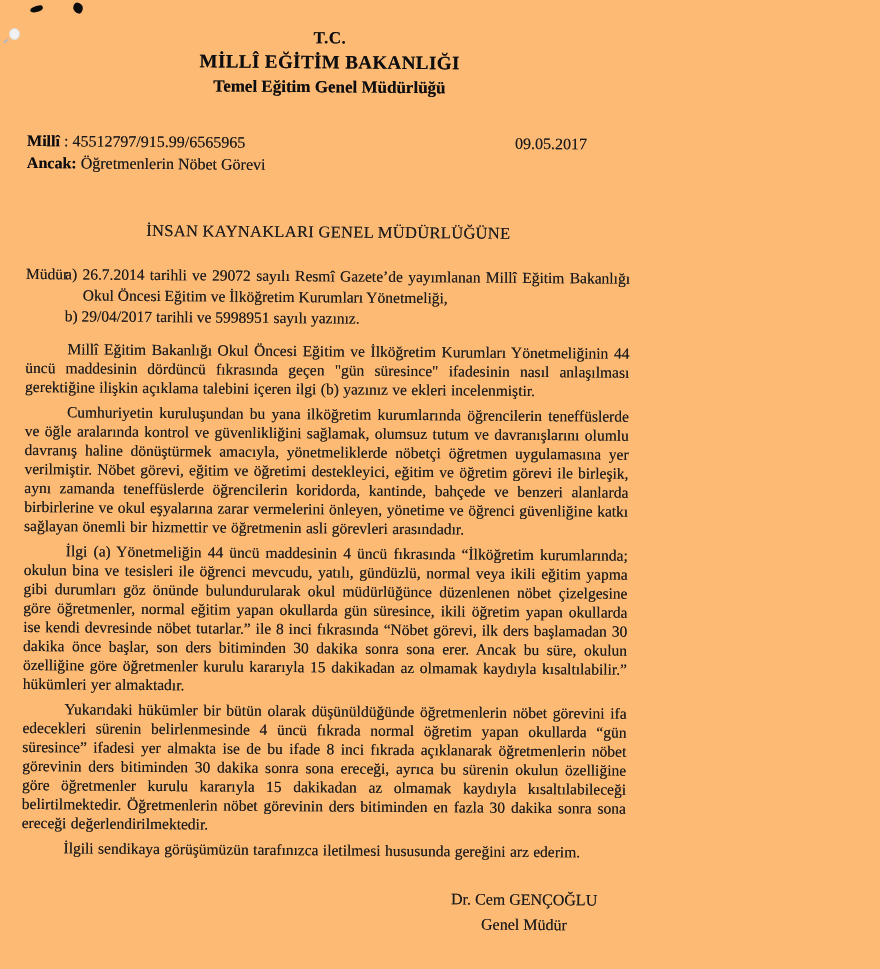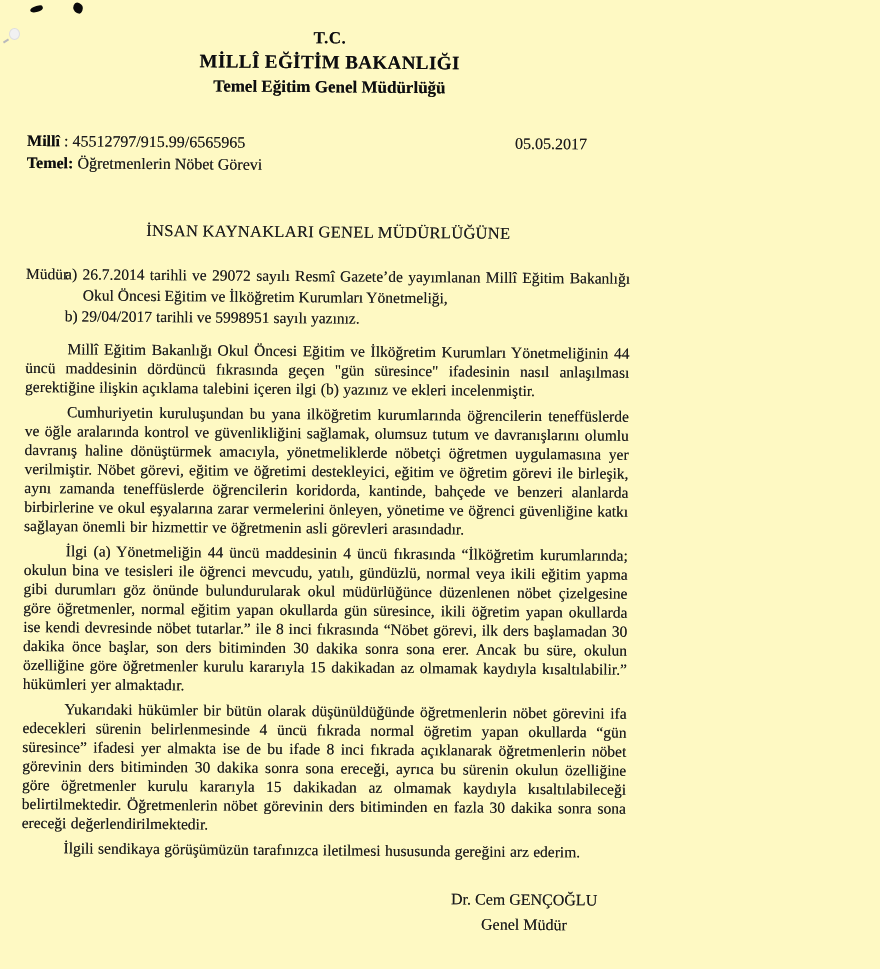--- a/index.html
+++ b/index.html
@@ -1,21 +1,21 @@
 <!DOCTYPE html>
 <html lang="tr"><head>
 <meta charset="utf-8">
 <style>
   * { margin: 0; padding: 0; box-sizing: border-box; }
   html, body { background: #ffffff; }
   .page {
     position: relative;
     width: 880px;
     height: 969px;
-    background: #fef9c3;
+    background: #fdba74;
     overflow: hidden;
     font-family: "Liberation Serif", "DejaVu Serif", serif;
     color: #1b1b1d;
   }
   
   .artifact { position: absolute; background: #0b0b0b; }
   .artifact-1 { left: 30px; top: 6px; width: 13px; height: 6px; border-radius: 60% 40% 50% 50%; transform: rotate(-14deg); }
   .artifact-2 { left: 73px; top: 3px; width: 10px; height: 10px; border-radius: 45% 60% 35% 65%; transform: rotate(22deg); }
   .artifact-3 { left: 9px; top: 28px; width: 11px; height: 12px; background: #f1f1f2; border: 1px solid #dddddf; border-radius: 50%; }
   .artifact-4 { left: 3px; top: 40px; width: 6px; height: 2px; background: #b9b9bc; transform: rotate(-32deg); }
@@ -90,24 +90,24 @@
   <div class="letter">
 
     <div class="letterhead">
       <div class="lh-tc">T.C.</div>
       <div class="lh-ministry">MİLLÎ EĞİTİM BAKANLIĞI</div>
       <div class="lh-unit">Temel Eğitim Genel Müdürlüğü</div>
     </div>
 
     <div class="meta">
       <div><span class="meta-label">Millî</span> <span>: 45512797/915.99/6565965</span></div>
-      <div><span class="meta-label">Temel:</span> <span>Öğretmenlerin Nöbet Görevi</span></div>
+      <div><span class="meta-label">Ancak:</span> <span>Öğretmenlerin Nöbet Görevi</span></div>
     </div>
 
-    <div class="date">05.05.2017</div>
+    <div class="date">09.05.2017</div>
 
     <div class="recipient">İNSAN KAYNAKLARI GENEL MÜDÜRLÜĞÜNE</div>
 
     <div class="reference">
       <div class="reference-label">Müdür</div>
       <div class="reference-items">
         <div class="reference-item">a) 26.7.2014 tarihli ve 29072 sayılı Resmî Gazete’de yayımlanan Millî Eğitim Bakanlığı Okul Öncesi Eğitim ve İlköğretim Kurumları Yönetmeliği,</div>
         <div class="reference-item">b) 29/04/2017 tarihli ve 5998951 sayılı yazınız.</div>
       </div>
     </div>

